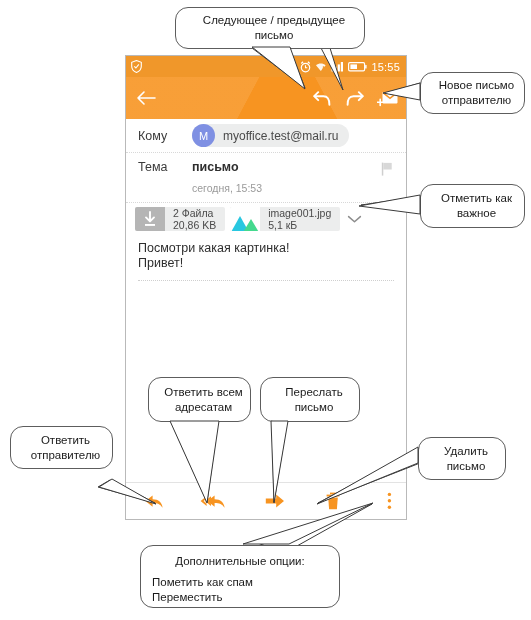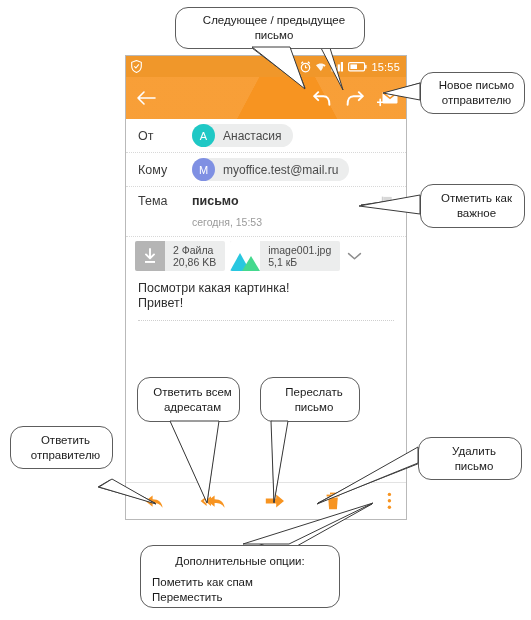--- a/index.html
+++ b/index.html
@@ -99,21 +99,21 @@
   .att-row{
     display:flex;align-items:center;
     padding:4px 6px 4px 9px;
     gap:5px;
     box-sizing:border-box;
   }
   .att{
     display:flex;align-items:center;
     background:#eceded;
     border-radius:2px;
-    height:30px;
+    height:24px;
     overflow:hidden;
   }
   .att .thumb{width:30px;height:30px;flex:none;position:relative;}
   .att .meta{display:flex;flex-direction:column;justify-content:center;padding:0 9px 0 8px;}
   .att .m1{font-size:10.5px;color:#4a4a4a;line-height:12px;white-space:nowrap;}
   .att .m2{font-size:10.5px;color:#4a4a4a;line-height:12px;white-space:nowrap;}
   .att-chevron{margin-left:2px;line-height:0;cursor:pointer;}
 
   .msg-text{
     padding:6px 12px 0 12px;
@@ -266,27 +266,20 @@
           <rect x="5.5" y="3" width="15" height="11.4" rx="0.8" fill="#ffffff"></rect>
           <path d="M5.9 3.6 L13 9.4 L20.1 3.6" fill="none" stroke="#f79421" stroke-width="1.5"></path>
           <path d="M3.2 10.2 V16.4 M0.1 13.3 H6.3" stroke="#ffffff" stroke-width="1.6" stroke-linecap="round"></path>
         </svg>
       </span>
     </span>
   </div>
 
   <div id="mailbody">
 
-    <div class="hdr-row">
-      <span class="hdr-label">От</span>
-      <span class="chip">
-        <span class="av" style="background:#1fc8c5">A</span>
-        <span class="nm">Анастасия</span>
-      </span>
-    </div>
 
     <div class="hdr-row">
       <span class="hdr-label">Кому</span>
       <span class="chip">
         <span class="av" style="background:#7f90e3">M</span>
         <span class="nm">myoffice.test@mail.ru</span>
       </span>
     </div>
 
     <div class="subj-row">
@@ -395,36 +388,36 @@
 <div class="callout" style="left:420px;top:72px;width:105px;height:42px;">
   <div>Новое письмо</div>
   <div>отправителю</div>
 </div>
 
 <div class="callout" style="left:420px;top:184px;width:105px;height:44px;">
   <div>Отметить как</div>
   <div>важное</div>
 </div>
 
-<div class="callout" style="left:137px;top:377px;width:103px;height:45px;">
+<div class="callout" style="left:148px;top:377px;width:103px;height:45px;">
   <div>Ответить всем</div>
   <div>адресатам</div>
 </div>
 
 <div class="callout" style="left:260px;top:377px;width:100px;height:45px;">
   <div>Переслать</div>
   <div>письмо</div>
 </div>
 
 <div class="callout" style="left:10px;top:426px;width:103px;height:43px;">
   <div>Ответить</div>
   <div>отправителю</div>
 </div>
 
-<div class="callout" style="left:418px;top:437px;width:104px;height:43px;">
+<div class="callout" style="left:418px;top:437px;width:88px;height:43px;">
   <div>Удалить</div>
   <div>письмо</div>
 </div>
 
 <div class="callout left-align" style="left:140px;top:545px;width:200px;height:63px;padding:6px 0 0 0;">
   <div class="ttl">Дополнительные опции:</div>
   <div class="lines">
     <div>Пометить как спам</div>
     <div>Переместить</div>
   </div>

